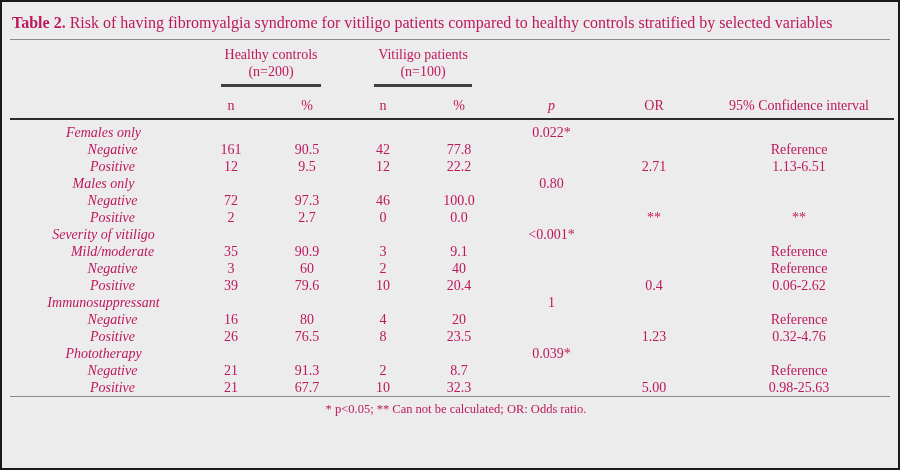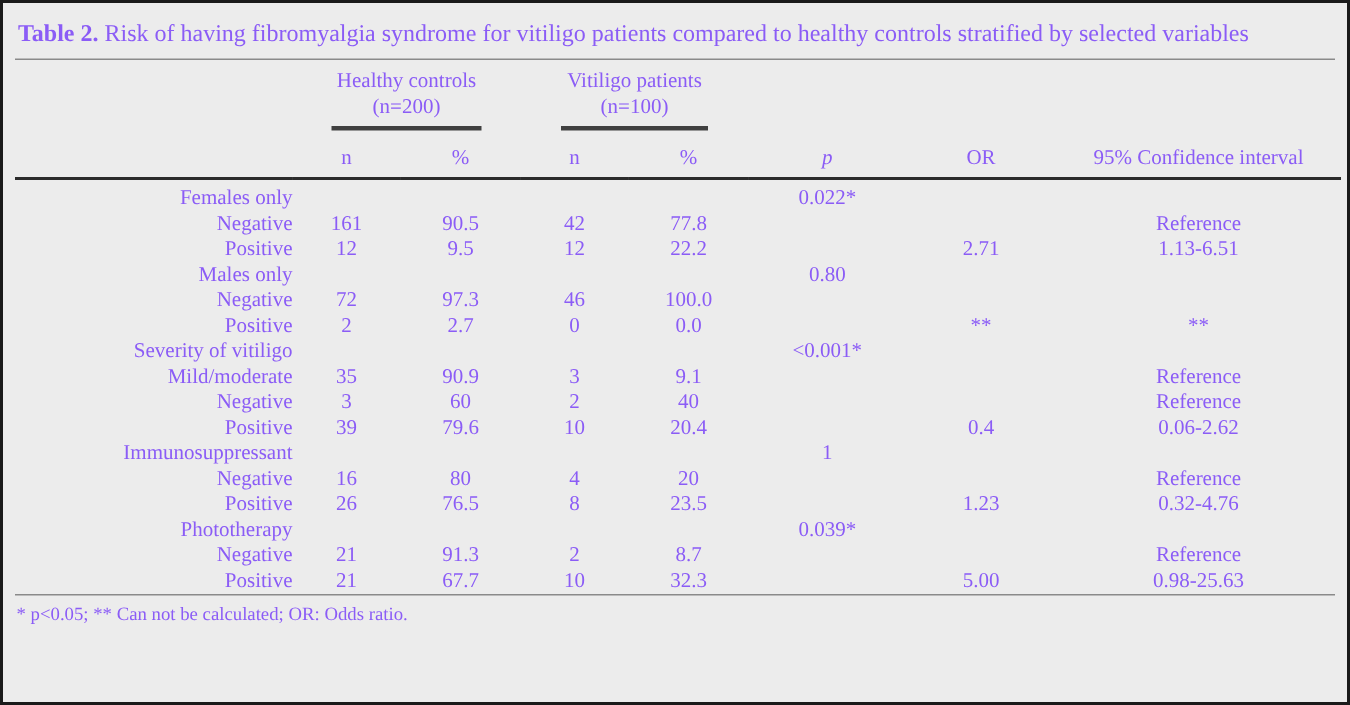--- a/index.html
+++ b/index.html
@@ -8,21 +8,21 @@
     background: #ffffff;
     font-family: "Liberation Serif", "DejaVu Serif", serif;
   }
   .table-figure {
     position: relative;
     width: 900px;
     height: 470px;
     box-sizing: border-box;
     background: #ececec;
     border: 2px solid #1a1a1a;
-    color: #8b5cf6;
+    color: #be185d;
     overflow: hidden;
   }
   .title-block {
     padding: 10px 10px 6px 10px;
     font-size: 16px;
     line-height: 21px;
     text-align: justify;
   }
   .title-label { font-weight: bold; }
   .rule-light {
@@ -52,29 +52,29 @@
     padding: 0 4px 4px 4px;
   }
   thead .sub-row th {
     height: 26px;
     text-align: center;
     border-bottom: 2px solid #2b2b2b;
     padding-bottom: 4px;
   }
   thead .sub-row th.p-col { font-style: italic; }
   tbody td { line-height: 17px; height: 17px; white-space: nowrap; }
-  tbody td.label { text-align: right; padding-left: 2px; }
+  tbody td.label { text-align: center; padding-left: 2px; font-style: italic; }
   tbody tr.item td.label { padding-left: 20px; }
   tbody td.num { text-align: center; }
   tbody tr:first-child td { padding-top: 4px; }
   .footnote {
-    padding: 4px 10px 0 9px;
+    padding: 4px 10px 0 22px;
     font-size: 12.5px;
     line-height: 16px;
-    text-align: left;
+    text-align: center;
   }
 </style>
 </head>
 <body>
 
 <div class="table-figure">
 
   <div class="title-block">
     <span class="title-label">Table 2.</span><span> Risk of having fibromyalgia syndrome for vitiligo patients compared to healthy controls stratified by selected variables</span>
   </div>

